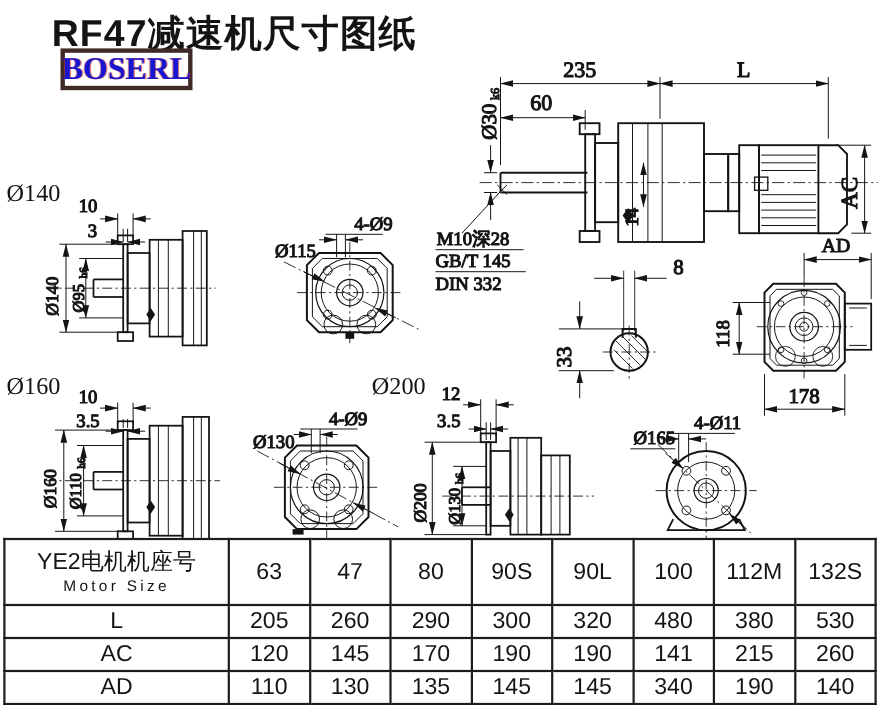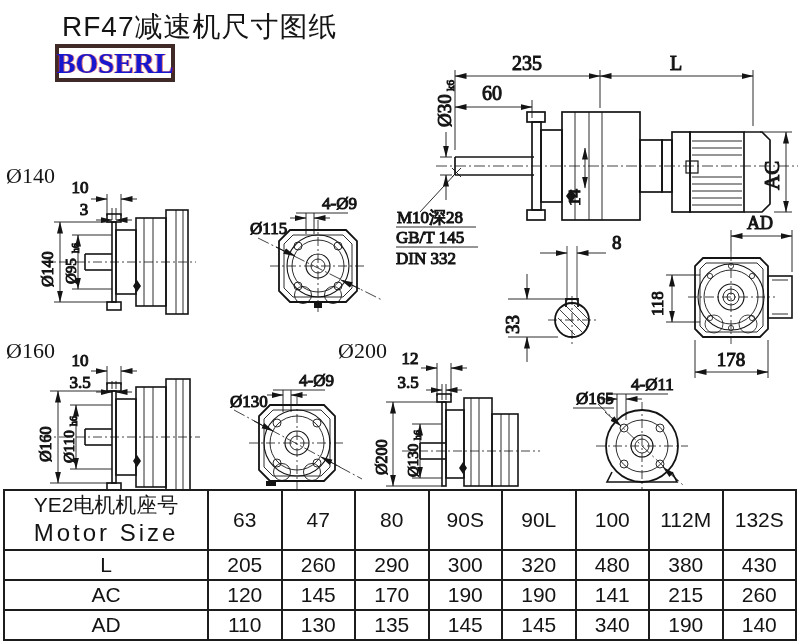--- a/index.html
+++ b/index.html
@@ -1,31 +1,31 @@
 <!DOCTYPE html>
 <html><head>
 <meta charset="utf-8">
 <style>
   html,body{margin:0;padding:0;}
   body{width:800px;height:641px;background:#fff;position:relative;overflow:hidden;
        font-family:"Liberation Sans",sans-serif;color:#141414;}
-  .title{position:absolute;left:62px;top:8px;font-size:28px;font-weight:normal;
+  .title{position:absolute;left:47px;top:8px;font-size:34px;font-weight:bold;
          letter-spacing:1px;font-family:"Liberation Sans",sans-serif;}
   .logo{position:absolute;left:55px;top:44px;width:112px;height:30px;
         border:4px solid #3f2a28;display:flex;align-items:center;justify-content:center;}
   .logo span{font-family:"Liberation Serif",serif;font-weight:bold;font-size:29px;line-height:1;
         color:#1717cf;text-shadow:1px 0 0 rgba(210,30,30,.55),-1px 0 0 rgba(210,30,30,.45);}
   svg{position:absolute;left:0;top:0;}
   svg text{font-family:"Liberation Serif",serif;fill:#141414;}
   .dimtable{position:absolute;left:3px;top:489px;width:794px;border-collapse:collapse;
         table-layout:fixed;}
   .dimtable td{border:2px solid #1c1c1c;text-align:center;vertical-align:middle;
         font-size:21px;padding:0;height:28px;background:#fff;}
   .dimtable td.hdr{height:58px;font-size:21px;line-height:1.25;}
-  .dimtable .en{letter-spacing:3px;font-size:24px;}
+  .dimtable .en{letter-spacing:3px;font-size:14px;}
   .c0{width:202px;}
 </style>
 </head>
 <body>
 
 <div class="title">RF47减速机尺寸图纸</div>
 <div class="logo">
   <span>BOSERL</span>
 </div>
 
@@ -440,21 +440,21 @@
   </tr>
   <tr>
     <td class="c0">L</td>
     <td>205</td>
     <td>260</td>
     <td>290</td>
     <td>300</td>
     <td>320</td>
     <td>480</td>
     <td>380</td>
-    <td>430</td>
+    <td>530</td>
   </tr>
   <tr>
     <td class="c0">AC</td>
     <td>120</td>
     <td>145</td>
     <td>170</td>
     <td>190</td>
     <td>190</td>
     <td>141</td>
     <td>215</td>

